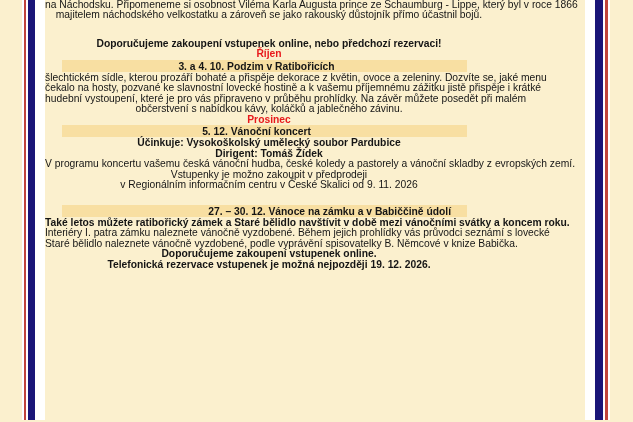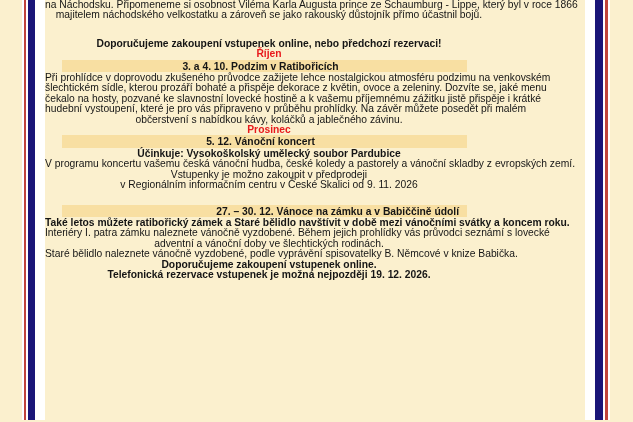--- a/index.html
+++ b/index.html
@@ -30,21 +30,21 @@
     color:#151515;
   }
   .line{white-space:nowrap;}
   .bold{font-weight:bold;}
   .note{margin-top:18px;font-weight:bold;}
   .month{color:#E8191C;font-weight:bold;}
   .band{
     background:#F8DFA2;
     font-weight:bold;
     margin:0 26px 1px 17px;
-    padding:2px 8px 0 0;
+    padding:2px 16px 0 0;
     white-space:nowrap;
   }
   .band-gap{margin-top:14px;text-align:right;}
 </style>
 </head>
 <body>
 
 <div class="page">
 
   <div class="vs l-w1"></div>
@@ -62,40 +62,39 @@
 
     <div>
         <div class="line">na Náchodsku. Připomeneme si osobnost Viléma Karla Augusta prince ze Schaumburg - Lippe, který byl v roce 1866</div>
         <div class="line">majitelem náchodského velkostatku a zároveň se jako rakouský důstojník přímo účastnil bojů.</div>
       </div>
     <div class="line note">Doporučujeme zakoupení vstupenek online, nebo předchozí rezervaci!</div>
 
     <div class="month">Říjen</div>
     <div class="band">3. a 4. 10. Podzim v Ratibořicích</div>
     <div>
-        <div class="line">Při prohlídce v doprovodu zkušeného průvodce zažijete lehce nostalgickou atmosféru podzimu na venkovském</div>
         <div class="line">šlechtickém sídle, kterou prozáří bohaté a přispěje dekorace z květin, ovoce a zeleniny. Dozvíte se, jaké menu</div>
         <div class="line">čekalo na hosty, pozvané ke slavnostní lovecké hostině a k vašemu příjemnému zážitku jistě přispěje i krátké</div>
         <div class="line">hudební vystoupení, které je pro vás připraveno v průběhu prohlídky. Na závěr můžete posedět při malém</div>
         <div class="line">občerstvení s nabídkou kávy, koláčků a jablečného závinu.</div>
       </div>
 
     <div class="month">Prosinec</div>
     <div class="band">5. 12. Vánoční koncert</div>
     <div>
         <div class="line bold">Účinkuje: Vysokoškolský umělecký soubor Pardubice</div>
+        <div class="line bold">Dirigent: Tomáš Žídek</div>
         <div class="line">V programu koncertu vašemu česká vánoční hudba, české koledy a pastorely a vánoční skladby z evropských zemí.</div>
         <div class="line">Vstupenky je možno zakoupit v předprodeji</div>
         <div class="line">v Regionálním informačním centru v České Skalici od 9. 11. 2026</div>
       </div>
 
     <div class="band band-gap">27. – 30. 12. Vánoce na zámku a v Babiččině údolí</div>
     <div>
         <div class="line bold">Také letos můžete ratibořický zámek a Staré bělidlo navštívit v době mezi vánočními svátky a koncem roku.</div>
         <div class="line">Interiéry I. patra zámku naleznete vánočně vyzdobené. Během jejich prohlídky vás průvodci seznámí s lovecké</div>
-        <div class="line">adventní a vánoční doby ve šlechtických rodinách.</div>
         <div class="line">Staré bělidlo naleznete vánočně vyzdobené, podle vyprávění spisovatelky B. Němcové v knize Babička.</div>
         <div class="line bold">Doporučujeme zakoupení vstupenek online.</div>
         <div class="line bold">Telefonická rezervace vstupenek je možná nejpozději 19. 12. 2026.</div>
       </div>
 
   </div>
 </div>
 
 </body></html>

